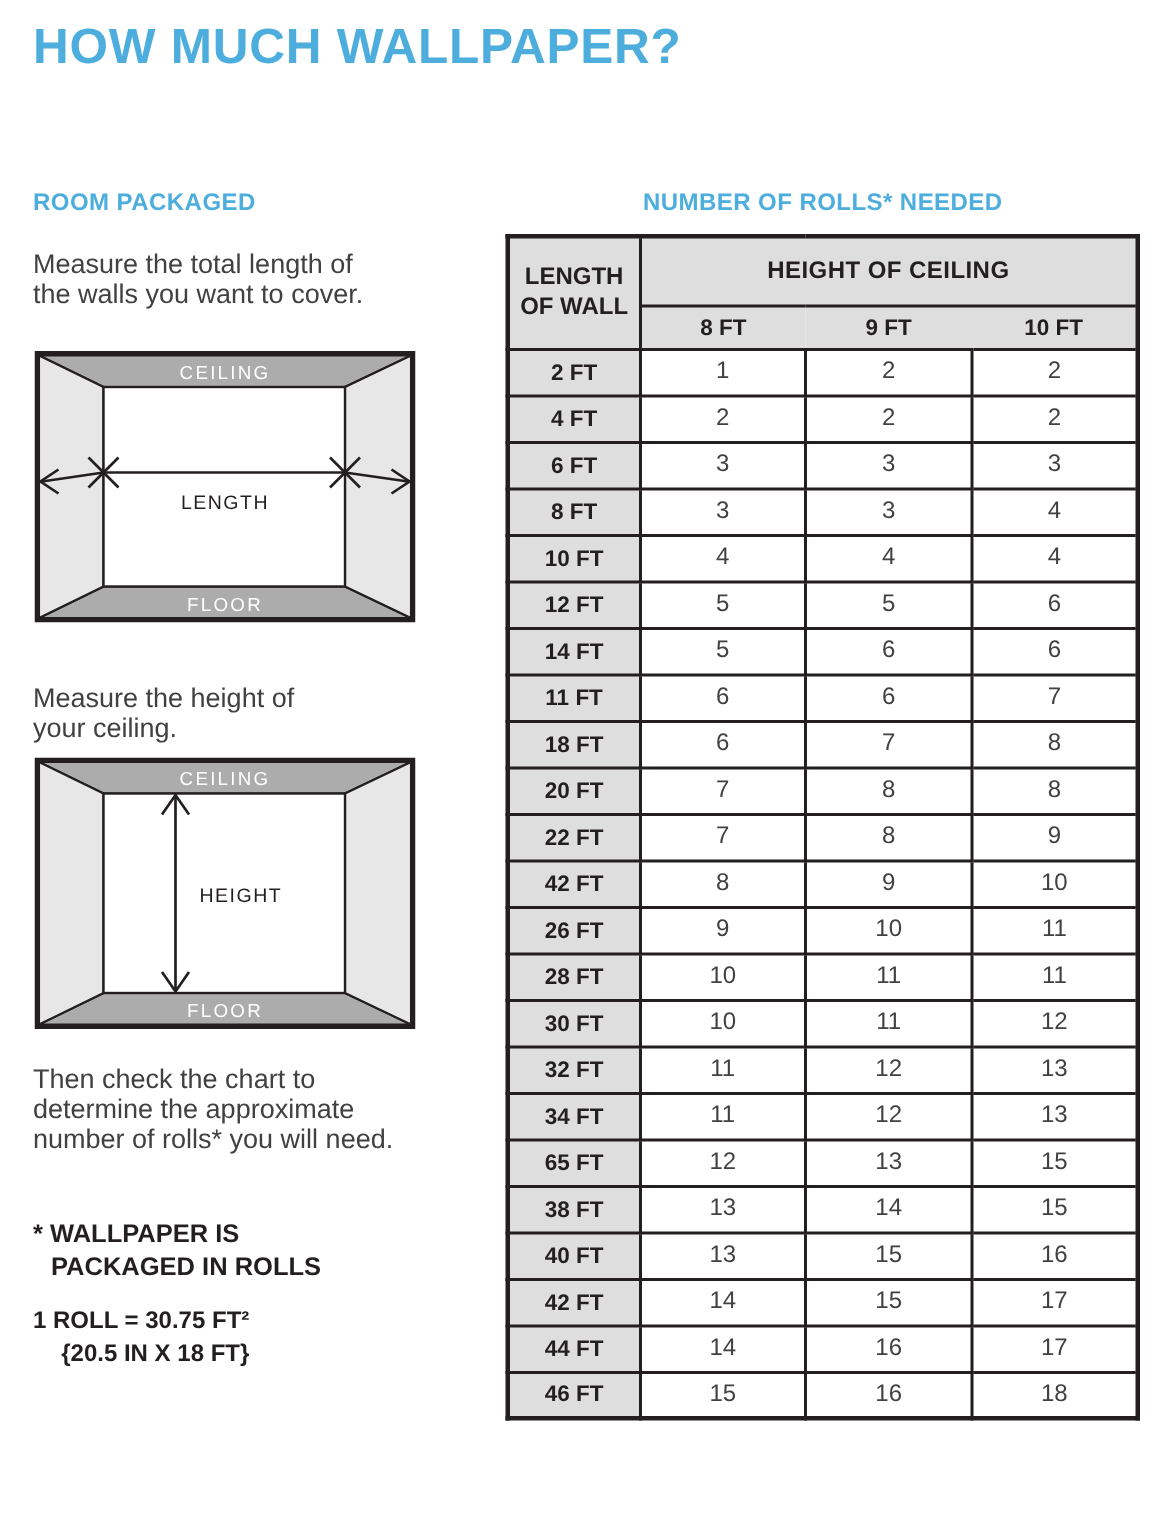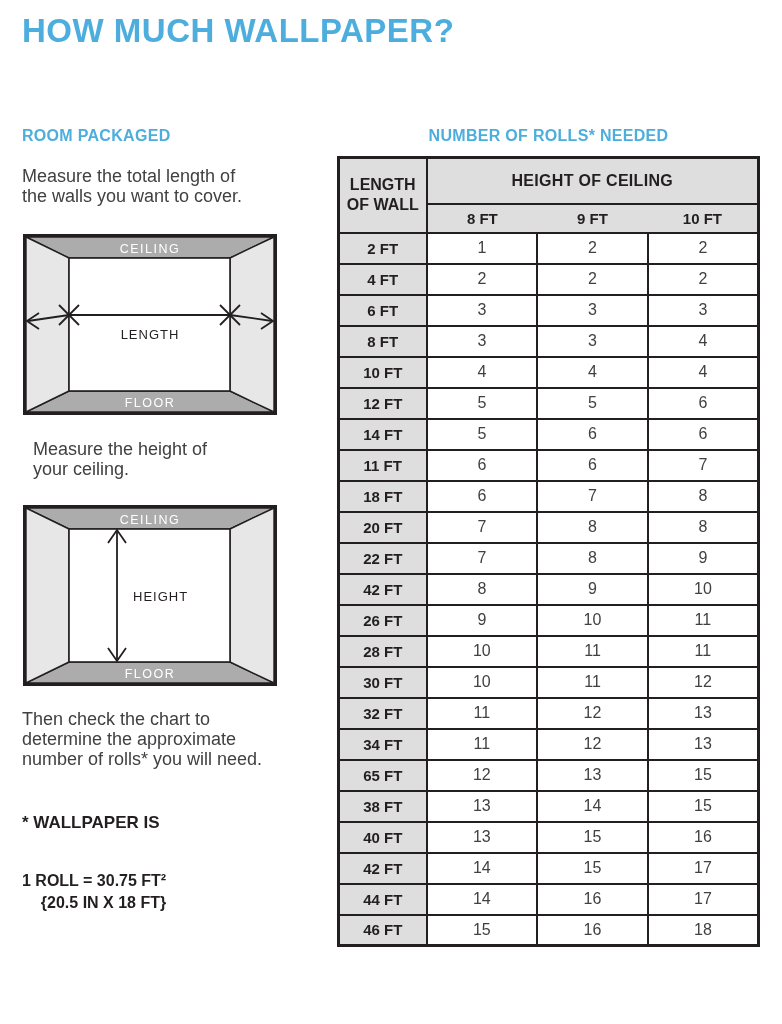--- a/index.html
+++ b/index.html
@@ -37,21 +37,21 @@
   .left-heading { position: absolute; left: 22px; top: 127px; }
   .step {
     position: absolute;
     left: 22px;
     font-size: 18px;
     line-height: 20px;
     color: var(--textgray);
     white-space: pre-line;
   }
   .step1 { top: 166px; }
-  .step2 { top: 439px; margin-left: 11px; }
+  .step2 { top: 455px; }
   .step3 { top: 709px; }
   .diagram { position: absolute; left: 23px; }
   .diagram1 { top: 234px; }
   .diagram2 { top: 505px; }
   .diagram text { font-family: "Liberation Sans", sans-serif; }
   .band-label { fill: #ffffff; font-size: 12.5px; letter-spacing: 1.5px; }
   .dim-label { fill: var(--ink); font-size: 13px; letter-spacing: 1px; }
   .footnote {
     position: absolute;
     left: 22px; top: 812px;
@@ -167,20 +167,21 @@
     </g>
     <text x="110" y="96" text-anchor="start" class="dim-label">HEIGHT</text>
   </svg>
 
   <p class="step step3">Then check the chart to
 determine the approximate
 number of rolls* you will need.</p>
 
   <div class="footnote">
     <div>* WALLPAPER IS</div>
+    <div class="indent">PACKAGED IN ROLLS</div>
   </div>
 
   <div class="roll-info">
     <div>1 ROLL = 30.75 FT²</div>
     <div>{20.5 IN X 18 FT}</div>
   </div>
 
   <div class="right-col">
     <h2 class="section-heading table-heading">NUMBER OF ROLLS* NEEDED</h2>
     <table class="rolls">

